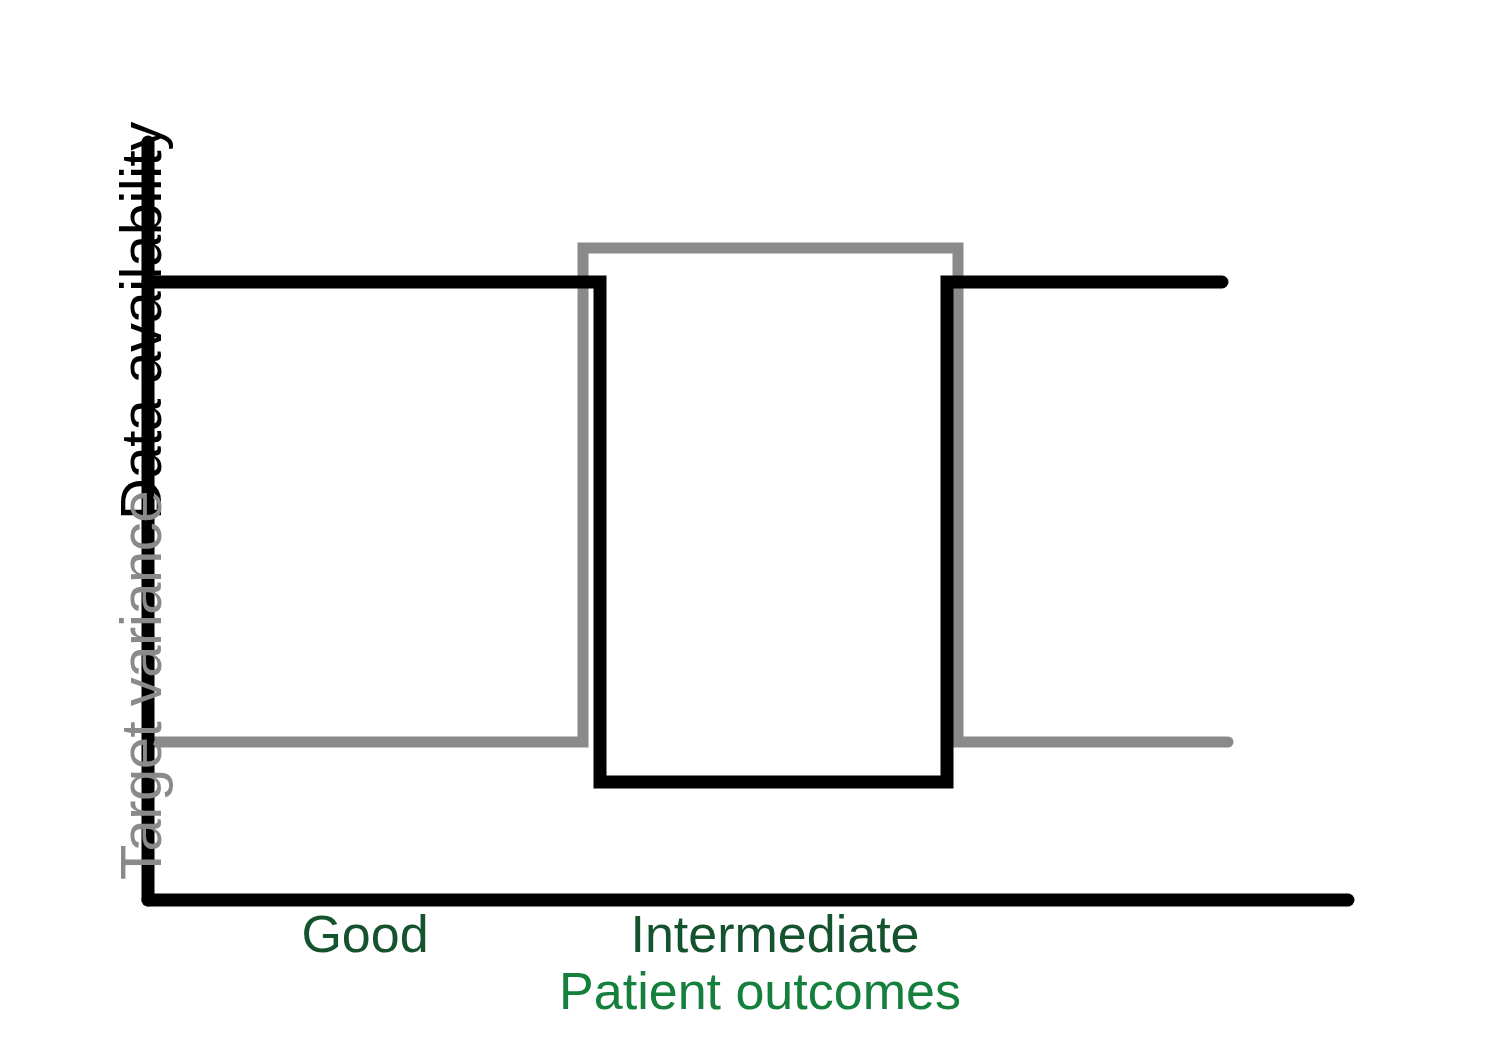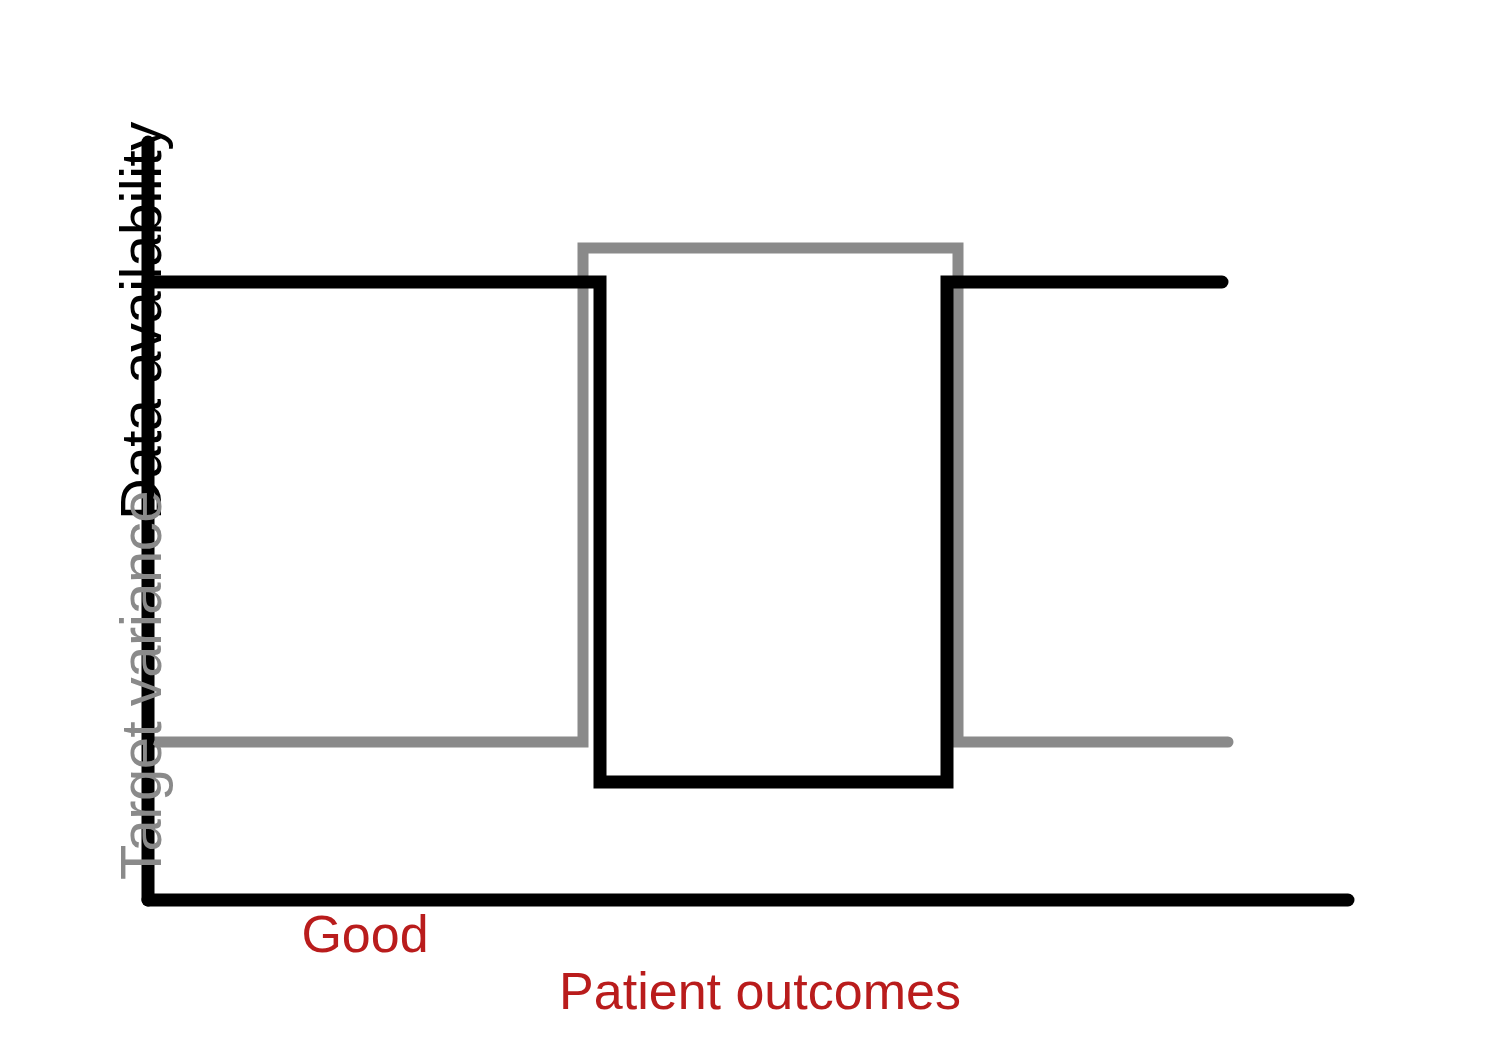--- a/index.html
+++ b/index.html
@@ -48,36 +48,36 @@
     transform: rotate(-90deg);
     color: #8a8a8a;
   }
   .tick-label {
     position: absolute;
     top: 908px;
     text-align: center;
     font-family: "Liberation Sans Narrow", "Liberation Sans", sans-serif;
     font-size: 52px;
     font-stretch: condensed;
-    color: #b91c1c;
+    color: #14532d;
     white-space: nowrap;
     line-height: 1;
   }
   #tick-good      { left: 255px; width: 220px; }
   #tick-intermediate { left: 610px; width: 330px; }
   #tick-bad       { left: 1000px; width: 210px; }
   #x-axis-title {
     position: absolute;
     left: 350px;
     top: 965px;
     width: 820px;
     text-align: center;
     font-family: "Liberation Sans", sans-serif;
     font-size: 52px;
-    color: #b91c1c;
+    color: #15803d;
     white-space: nowrap;
     line-height: 1;
   }
 </style>
 </head>
 <body>
 
 <div id="chart-root">
 
   <svg id="plot-svg" viewBox="0 0 1500 1050">
@@ -90,17 +90,18 @@
 
     <line x1="148" y1="900" x2="1348" y2="900" stroke="#000000" stroke-width="13" stroke-linecap="round"></line>
   </svg>
 
   <div class="axis-title-y" id="y-title-availability">Data availability</div>
 
   <div class="axis-title-y" id="y-title-variance">Target variance</div>
 
   <div class="tick-label" id="tick-good">Good</div>
 
+  <div class="tick-label" id="tick-intermediate">Intermediate</div>
 
 
   <div id="x-axis-title">Patient outcomes</div>
 
 </div>
 
 </body></html>

